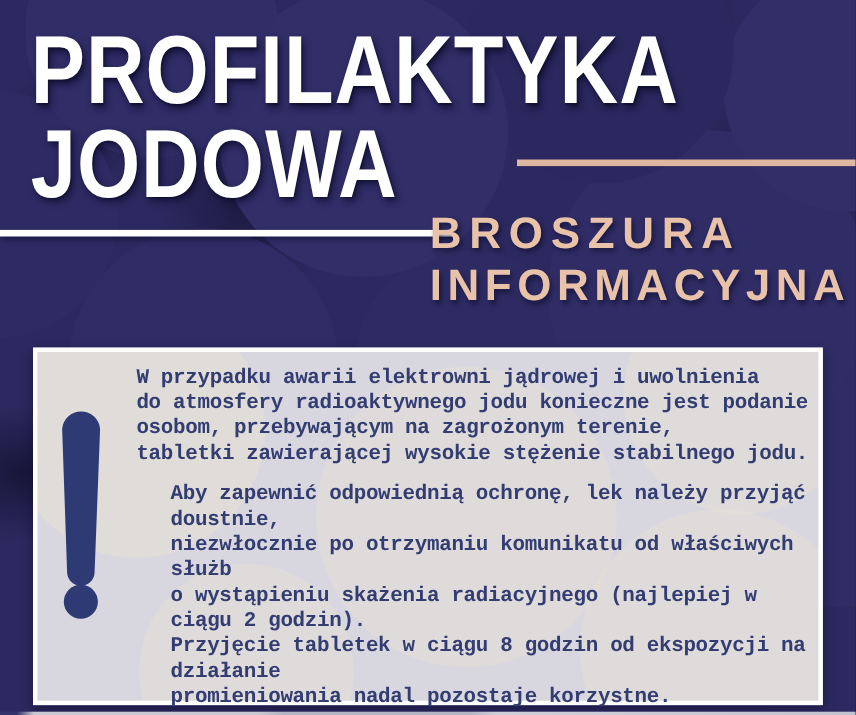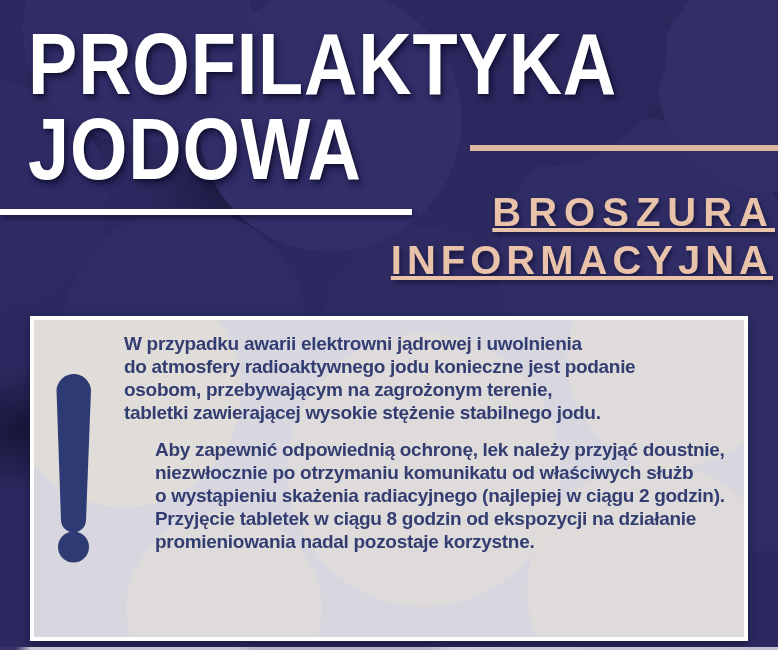--- a/index.html
+++ b/index.html
@@ -63,28 +63,26 @@
     position: absolute;
     left: 470px; top: 145px;
     width: 308px; height: 6px;
     background: #ddb7a0;
   }
 
   .subtitle {
     position: absolute;
     right: 10px; top: 188px;
     margin: 0;
-    text-align: right;
     font-size: 40px;
     line-height: 48px;
     font-weight: bold;
     color: #e9c2aa;
     text-shadow: 2px 3px 5px rgba(8,8,35,0.55);
     white-space: nowrap;
-    text-decoration: underline;
   }
   .subtitle .sub-line1 { display: block; letter-spacing: 7px;  margin-right: -7px; }
   .subtitle .sub-line2 { display: block; letter-spacing: 5px;  margin-right: -5px; }
 
   .info-box {
     position: absolute;
     left: 30px; top: 316px;
     width: 718px; height: 325px;
     border: 4px solid #ffffff;
     background:
@@ -101,20 +99,21 @@
 
   .box-text {
     position: absolute;
     left: 90px; top: 12px;
     width: 625px;
     color: #333d72;
     font-size: 19px;
     font-weight: bold;
     line-height: 23px;
     letter-spacing: -0.3px;
+    font-family: Liberation Mono, monospace;
   }
   .box-text p {
     margin: 0 0 14px 0;
     white-space: pre-line;
   }
   .box-text p:last-child { margin-bottom: 0; margin-left: 31px; }
 
   .bottom-strip {
     position: absolute;
     left: 0; bottom: 0;

